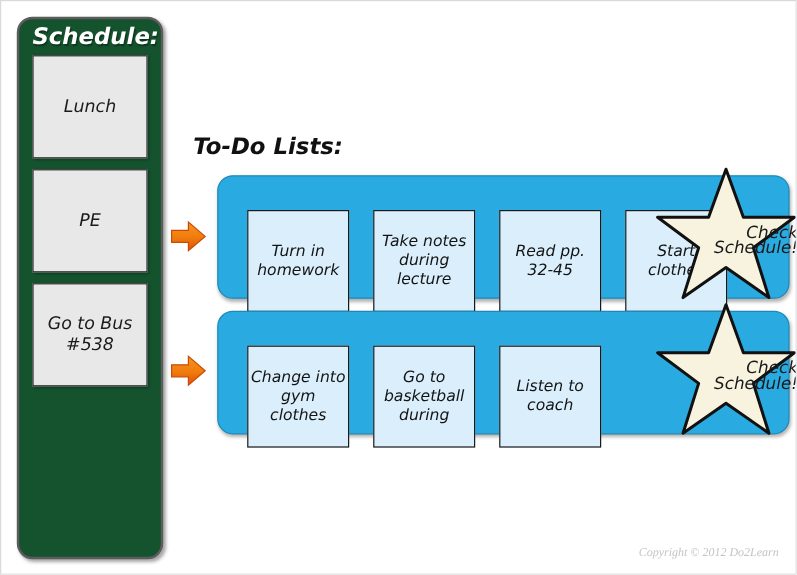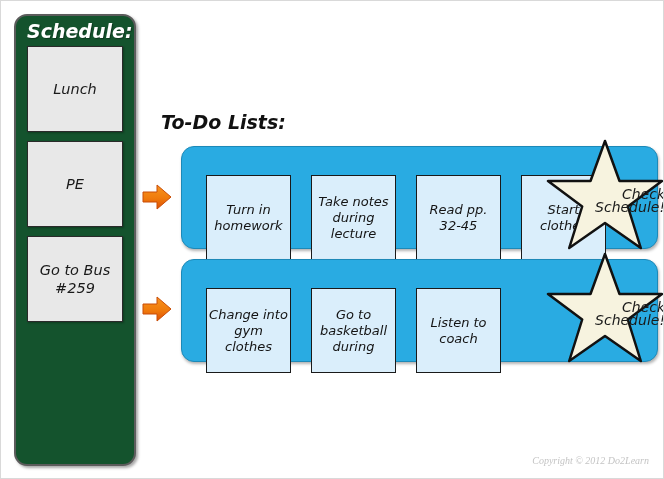--- a/index.html
+++ b/index.html
@@ -176,21 +176,21 @@
 </head>
 <body>
 
 <div id="canvas">
 
   <div id="schedule-panel">
     <div id="schedule-title">Schedule:</div>
     <div class="schedule-items">
       <div class="schedule-item">Lunch</div>
       <div class="schedule-item">PE</div>
-      <div class="schedule-item">Go to Bus #259</div>
+      <div class="schedule-item">Go to Bus #538</div>
     </div>
   </div>
 
   <div class="arrow" id="arrow-row-1">
     <svg viewBox="0 0 30 28" xmlns="http://www.w3.org/2000/svg">
       <defs>
         <linearGradient id="arrowGrad1" x1="0" y1="0" x2="0" y2="1">
           <stop offset="0%" stop-color="#F7941E"></stop>
           <stop offset="55%" stop-color="#F07B0C"></stop>
           <stop offset="100%" stop-color="#DD4F06"></stop>

